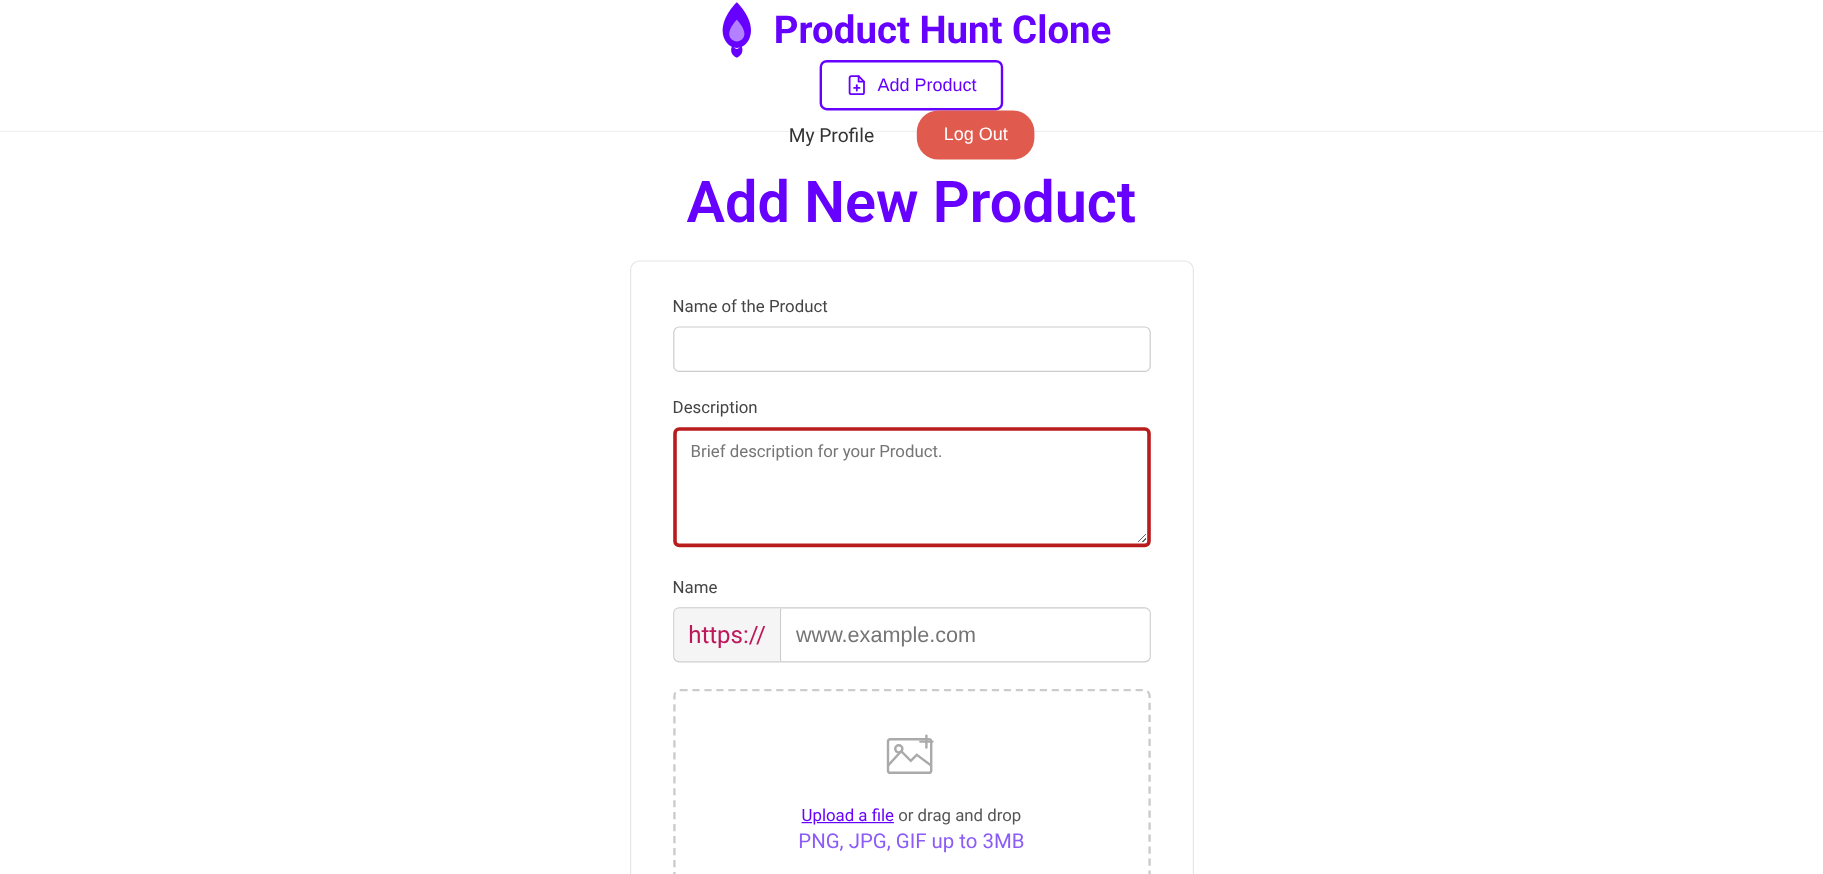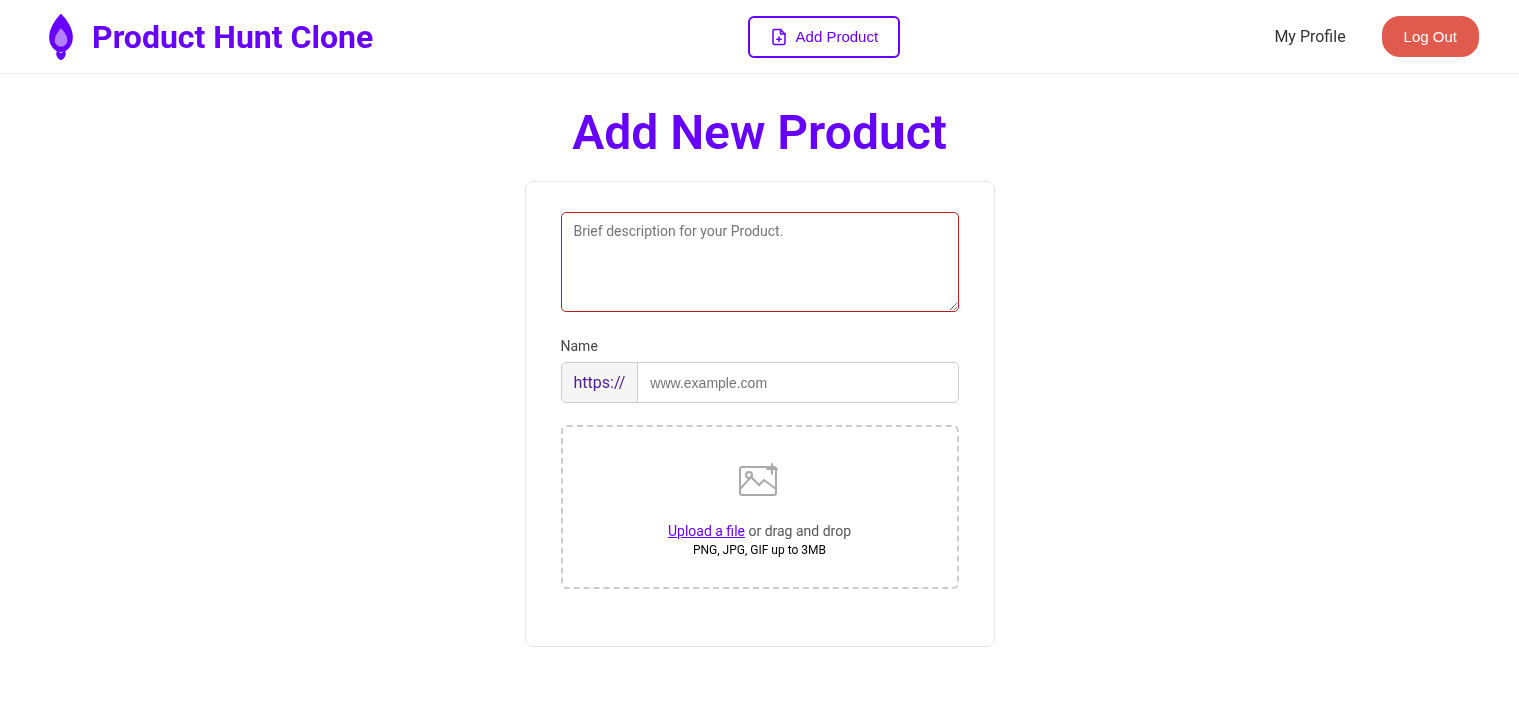--- a/index.html
+++ b/index.html
@@ -14,22 +14,23 @@
       min-height: 728px;
       color: #333;
     }
 
     
     .navbar {
       display: flex;
       align-items: center;
       justify-content: space-between;
       padding: 0 40px;
-      height: 74px;
+      height: 110px;
       border-bottom: 1px solid #f0f0f0;
+      flex-direction: column;
     }
 
     .brand {
       display: flex;
       align-items: center;
       gap: 10px;
       text-decoration: none;
     }
 
     .brand-icon {
@@ -126,21 +127,21 @@
       border: 1px solid #ccc;
       border-radius: 5px;
       padding: 10px 12px;
       font-size: 14px;
       outline: none;
       color: #333;
     }
 
     .form-textarea {
       width: 100%;
-      border: 1px solid #b91c1c;
+      border: 3px solid #b91c1c;
       border-radius: 5px;
       padding: 10px 12px;
       font-size: 14px;
       outline: none;
       color: #333;
       resize: vertical;
       min-height: 100px;
       font-family: inherit;
     }
 
@@ -149,30 +150,30 @@
       display: flex;
       align-items: center;
       border: 1px solid #ccc;
       border-radius: 5px;
       overflow: hidden;
     }
 
     .link-prefix {
       background: #f5f5f5;
       padding: 10px 12px;
-      font-size: 16px;
-      color: #4c1d95;
+      font-size: 20px;
+      color: #be185d;
       border-right: 1px solid #ccc;
       white-space: nowrap;
     }
 
     .link-url-input {
       border: none;
       padding: 10px 12px;
-      font-size: 14px;
+      font-size: 18px;
       outline: none;
       flex: 1;
       color: #333;
     }
 
     
     .cover-photo-dropzone {
       border: 2px dashed #ccc;
       border-radius: 6px;
       padding: 30px 20px;
@@ -195,22 +196,22 @@
       margin-bottom: 4px;
     }
 
     .upload-link {
       color: #6600ff;
       cursor: pointer;
       text-decoration: underline;
     }
 
     .upload-hint {
-      font-size: 12px;
-      color: #000000;
+      font-size: 17px;
+      color: #8b5cf6;
     }
   </style>
 </head>
 <body>
 
 <nav class="navbar">
   <a class="brand" href="#">
     <svg class="brand-icon" viewBox="0 0 42 55" fill="none" xmlns="http://www.w3.org/2000/svg">
       <path d="M21 2C21 2 8 14 8 28C8 36.8 13.8 44 21 44C28.2 44 34 36.8 34 28C34 14 21 2 21 2Z" fill="#6600ff"></path>
       <path d="M21 18C21 18 14 25 14 31C14 35 17.1 38 21 38C24.9 38 28 35 28 31C28 25 21 18 21 18Z" fill="white" opacity="0.5"></path>
@@ -235,22 +236,27 @@
     <a class="my-profile-link" href="#">My Profile</a>
     <button class="logout-btn">Log Out</button>
   </div>
 </nav>
 
 <main class="main-content">
   <h1 class="page-title">Add New Product</h1>
 
   <div class="form-card">
 
-
-    <div class="form-group">
+    <div class="form-group">
+      <label class="form-label">Name of the Product</label>
+      <input type="text" class="form-input" placeholder="" style="">
+    </div>
+
+    <div class="form-group">
+      <label class="form-label">Description</label>
       <textarea class="form-textarea" placeholder="Brief description for your Product." style=""></textarea>
     </div>
 
     <div class="form-group">
       <label class="form-label">Name</label>
       <div class="link-input-wrapper">
         <span class="link-prefix">https://</span>
         <input type="text" class="link-url-input" placeholder="www.example.com" style="">
       </div>
     </div>

